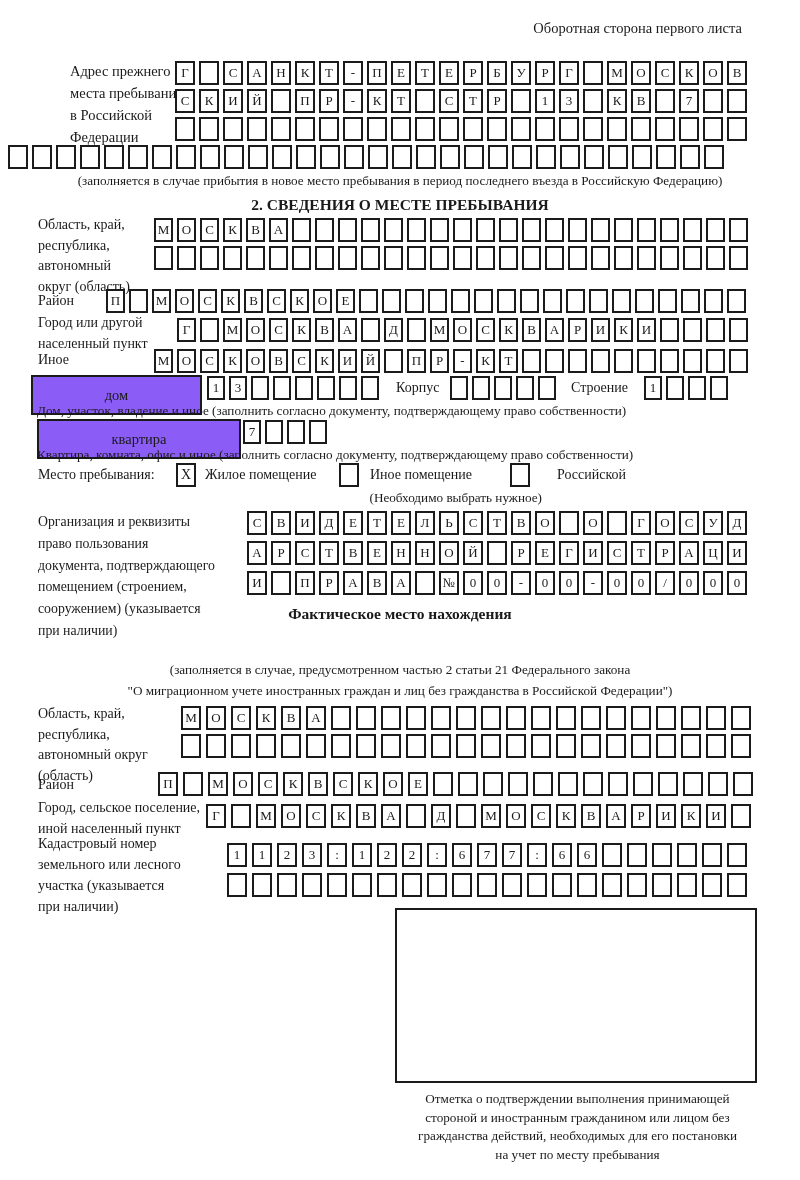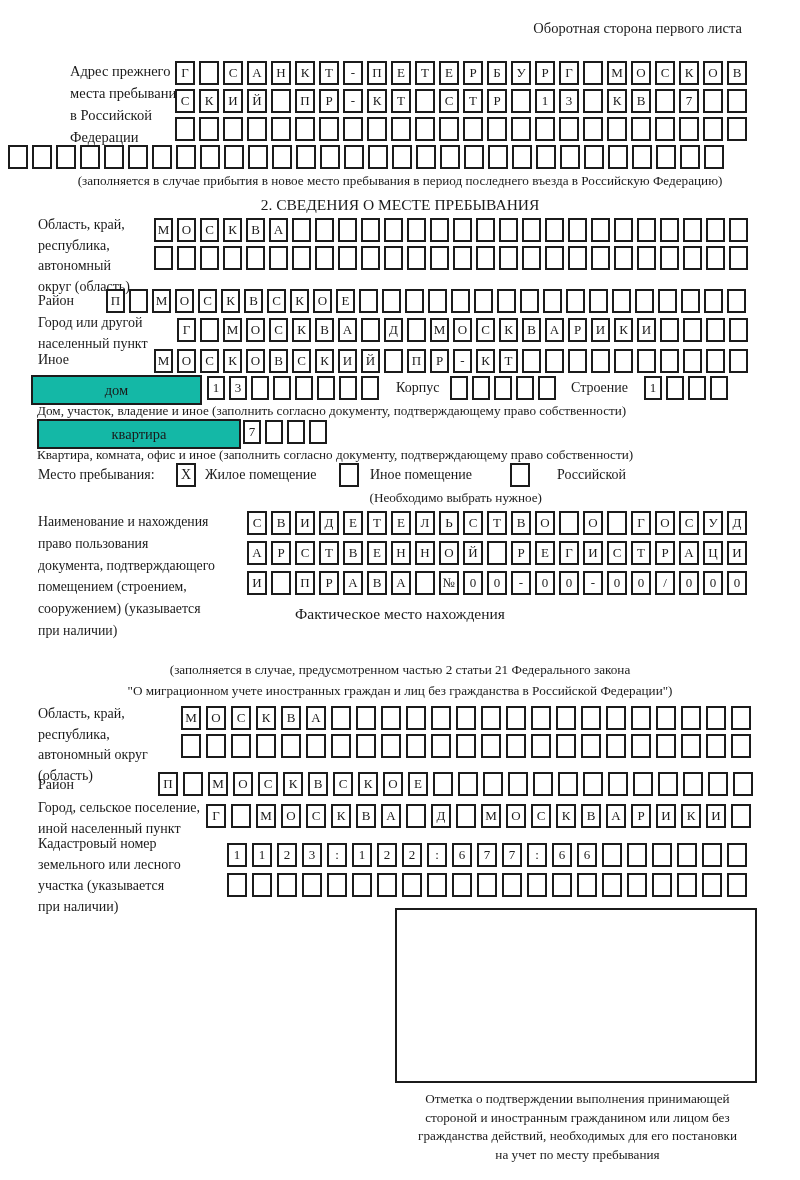--- a/index.html
+++ b/index.html
@@ -2,35 +2,35 @@
 <html><head>
 <meta charset="utf-8">
 <style>
   html,body{margin:0;padding:0;background:#ffffff;}
   .page{position:relative;width:800px;height:1180px;background:#ffffff;
         font-family:"Liberation Serif","DejaVu Serif",serif;color:#1a1a1a;overflow:hidden;}
   .corner{position:absolute;top:20px;right:58px;font-size:14.5px;}
   .lbl{position:absolute;font-size:14px;line-height:20.5px;white-space:nowrap;}
   .caption{position:absolute;font-size:13.2px;white-space:nowrap;}
   .center{left:0;width:800px;text-align:center;white-space:nowrap;}
-  .h2{position:absolute;left:0;width:800px;text-align:center;font-weight:normal;font-size:15.5px;}
+  .h2{position:absolute;left:0;width:800px;text-align:center;font-weight:bold;font-size:15.5px;}
   .cells{position:absolute;display:flex;gap:4px;}
   .cell{display:inline-block;box-sizing:border-box;border:2px solid #1b1b1b;height:24px;
         text-align:center;font-size:13px;line-height:20px;background:#fff;flex:0 0 auto;}
   .c24 .cell{width:20px;}
   .c23 .cell{width:19px;}
   .c23{gap:4px;}
   .c25{gap:5px;}
   .c25 .cell{width:20px;}
   .c22{gap:4px;}
   .c22 .cell{width:18px;}
   .cd24{gap:4px;}
   .cd24 .cell{width:20px;}
-  .widebox{position:absolute;box-sizing:border-box;border:2px solid #1b1b1b;height:30px;
-        display:flex;align-items:center;justify-content:center;font-size:14.5px;background:#14b8a6;}
+  .widebox{position:absolute;box-sizing:border-box;border:2px solid #1b1b1b;height:40px;
+        display:flex;align-items:center;justify-content:center;font-size:14.5px;background:#8b5cf6;}
   .cbox{position:absolute;box-sizing:border-box;border:2px solid #1b1b1b;width:20px;height:24px;
         text-align:center;font-size:14px;line-height:20px;background:#fff;}
   .bigbox{position:absolute;box-sizing:border-box;border:2px solid #1b1b1b;background:#fff;}
   .stamp-cap{position:absolute;text-align:center;font-size:13.2px;line-height:18.5px;}
 </style>
 </head>
 <body>
 
 <div class="page">
 
@@ -357,21 +357,21 @@
   <span class="lbl" style="left:38px;top:465px">Место пребывания:</span>
   <span class="cbox" style="left:176px;top:463px">X</span>
   <span class="lbl" style="left:205px;top:465px">Жилое помещение</span>
   <span class="cbox" style="left:339px;top:463px"></span>
   <span class="lbl" style="left:370px;top:465px">Иное помещение</span>
   <span class="cbox" style="left:510px;top:463px"></span>
   <span class="lbl" style="left:557px;top:465px">Российской</span>
   <div class="caption" style="left:142px;top:490px;width:400px;text-align:right">(Необходимо выбрать нужное)</div>
 
   <div class="lbl" style="left:38px;top:511px;line-height:21.8px;font-size:13.8px">
-      <div>Наименование и нахождения</div>
+      <div>Организация и реквизиты</div>
       <div>право пользования</div>
       <div>документа, подтверждающего</div>
       <div>помещением (строением,</div>
       <div>сооружением) (указывается</div>
       <div>при наличии)</div>
     </div>
   <div class="cells cd24" style="left:247px;top:511px">
       <span class="cell">С</span>
       <span class="cell">В</span>
       <span class="cell">И</span>

